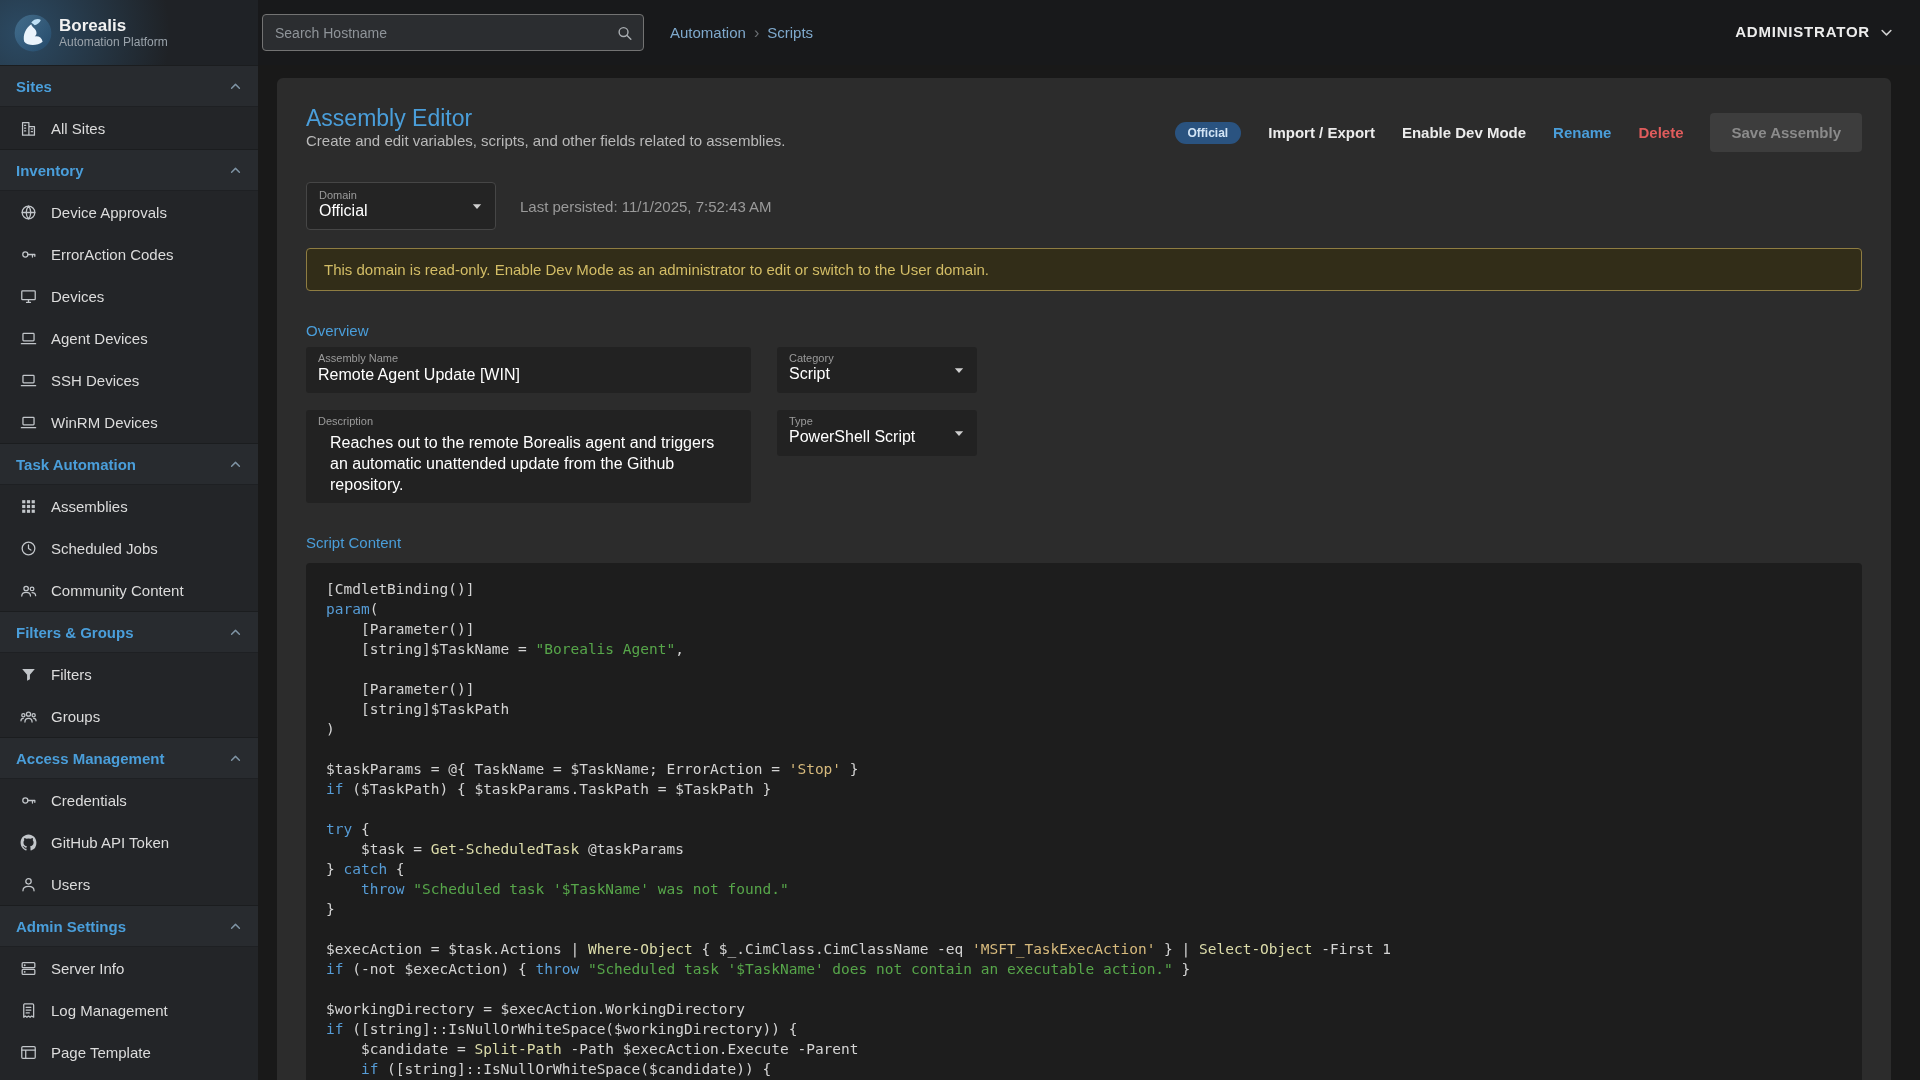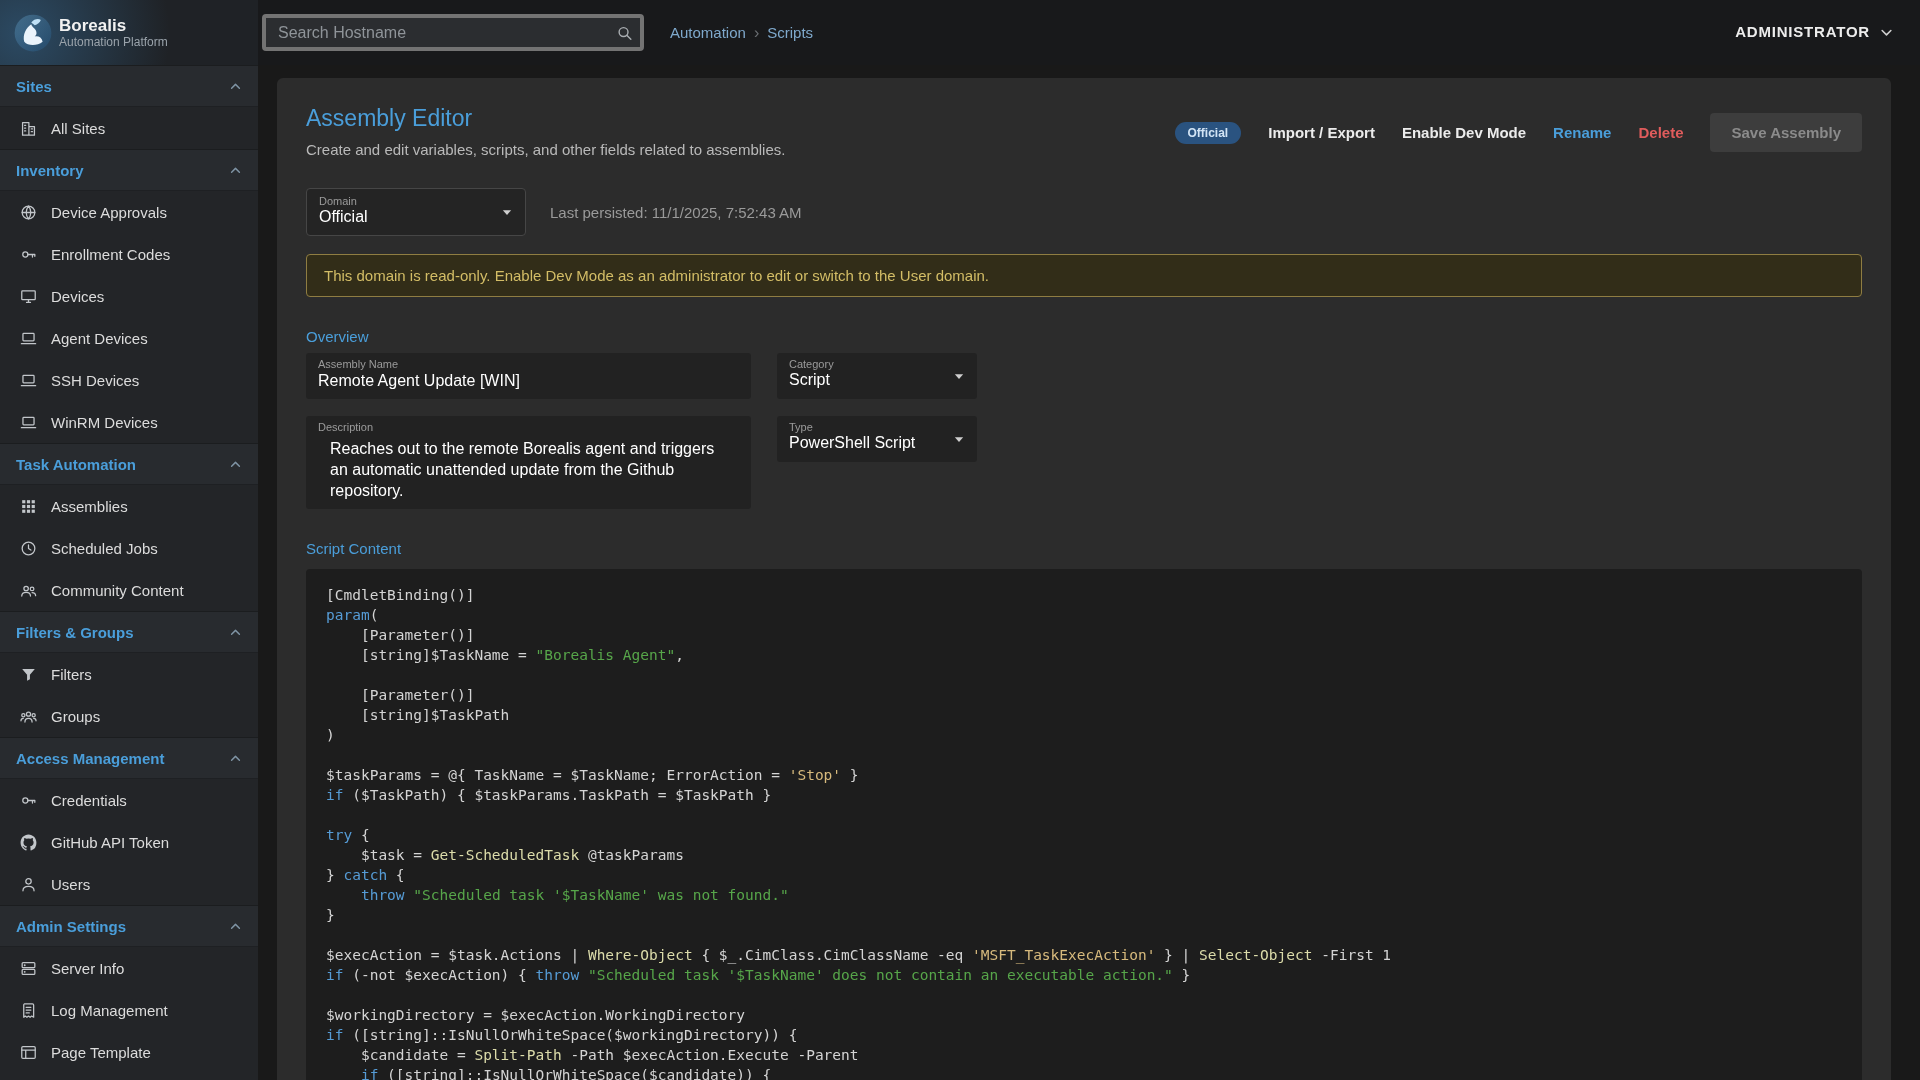--- a/index.html
+++ b/index.html
@@ -21,50 +21,50 @@
   .nav-chevron svg{width:17px;height:17px}
   .nav-item{display:flex;align-items:center;gap:13px;height:42px;flex:0 0 42px;padding:0 10px 0 19px;
     font-size:15px;color:#dcdcdc;cursor:pointer}
   .nav-item.indent{}
   .nav-icon{color:#c2c6ca;display:flex}
   .nav-icon svg{width:19px;height:19px}
 
   
   .topbar{grid-column:2;grid-row:1;background:#18191b;display:flex;align-items:center;gap:26px;padding:0 24px 0 4px}
   .search-box{position:relative;width:382px}
-  .search-box input{width:100%;height:37px;background:#2b2d30;border:4px solid #737373;border-radius:4px;
-    color:#e6e6e6;font-size:16px;padding:0 42px 0 12px;outline:none;font-family:inherit}
+  .search-box input{width:100%;height:37px;background:#2b2d30;border:1px solid #737373;border-radius:4px;
+    color:#e6e6e6;font-size:14px;padding:0 42px 0 12px;outline:none;font-family:inherit}
   .search-box input::placeholder{color:#8f9499}
   .search-icon{position:absolute;right:10px;top:50%;transform:translateY(-50%);color:#a9adb1;display:flex;cursor:pointer}
   .search-icon svg{width:19px;height:19px}
   .breadcrumb{display:flex;align-items:center;gap:8px;font-size:15px;color:#7fa9cc}
   .crumb{cursor:pointer}
   .crumb-sep{color:#6b6f73;font-size:16px}
   .user-menu{margin-left:auto;display:flex;gap:7px;font-size:15px;font-weight:700;
     letter-spacing:.8px;color:#ededed;cursor:pointer}
   .user-menu svg{width:19px;height:19px;color:#cfcfcf}
 
   
   .content{grid-column:2;grid-row:2;overflow:hidden;padding:13px 29px 0 19px}
   .card{background:#2c2c2c;border-radius:6px;padding:27px 29px;height:1400px}
   .card-head{display:flex;justify-content:space-between;align-items:flex-start}
-  .page-title{font-size:23px;font-weight:400;color:#4a9eda;margin-bottom:9px}
+  .page-title{font-size:23px;font-weight:400;color:#4a9eda;}
   .page-sub{font-size:15px;color:#b9b9b9}
   .actions{display:flex;align-items:center;gap:27px;padding-top:8px}
   .badge{background:#2a5380;color:#d2e4f5;font-size:12px;font-weight:700;padding:4px 13px;border-radius:12px}
   .txt-btn{background:none;border:none;color:#ececec;font-weight:700;font-size:15px;cursor:pointer;font-family:inherit}
   .txt-btn.accent{color:#4a9eda}
   .txt-btn.danger{color:#e05c5c}
   .save-btn{background:#3d3d3d;color:#8b8b8b;border:none;border-radius:4px;padding:11px 21px;
     font-size:15px;font-weight:700;font-family:inherit;cursor:default}
 
   .domain-row{margin-top:30px;display:flex;align-items:center;gap:24px}
   .select-box{position:relative;background:#242424;border:1px solid #464646;border-radius:4px;
     padding:6px 36px 6px 12px;cursor:pointer}
-  .domain-select{width:220px;height:48px}
+  .domain-select{width:190px;height:48px}
   .float-label{display:block;font-size:11px;color:#9b9b9b;margin-bottom:1px}
   .select-value{font-size:16px;color:#ffffff;white-space:nowrap}
   .caret{position:absolute;right:8px;top:50%;transform:translateY(-50%);color:#cfcfcf;display:flex}
   .caret svg{width:20px;height:20px}
   .persisted{font-size:15px;color:#9a9a9a}
 
   .warning{margin-top:18px;border:1px solid #8f7d42;background:#322d18;color:#d3bd66;
     font-size:15px;padding:12px 17px;border-radius:4px}
 
   .section-label{margin-top:31px;color:#4a9eda;font-size:15px}
@@ -171,21 +171,21 @@
         </span>
         <span class="nav-label">Device Approvals</span>
       </div>
       <div class="nav-item">
         <span class="nav-icon">
           <svg viewBox="0 0 24 24" fill="none" stroke="currentColor" stroke-width="1.6" stroke-linecap="round" stroke-linejoin="round">
             <circle cx="8" cy="12" r="3.2"></circle>
             <path d="M11.2 12H20M17 12v3.2M20 12v2.2"></path>
           </svg>
         </span>
-        <span class="nav-label">Enrollment Codes</span>
+        <span class="nav-label">ErrorAction Codes</span>
       </div>
       <div class="nav-item">
         <span class="nav-icon">
           <svg viewBox="0 0 24 24" fill="none" stroke="currentColor" stroke-width="1.6" stroke-linecap="round" stroke-linejoin="round">
             <rect x="3.5" y="5" width="17" height="11" rx="1"></rect>
             <path d="M9.5 19.5h5M12 16v3.5"></path>
           </svg>
         </span>
         <span class="nav-label">Devices</span>
       </div>

